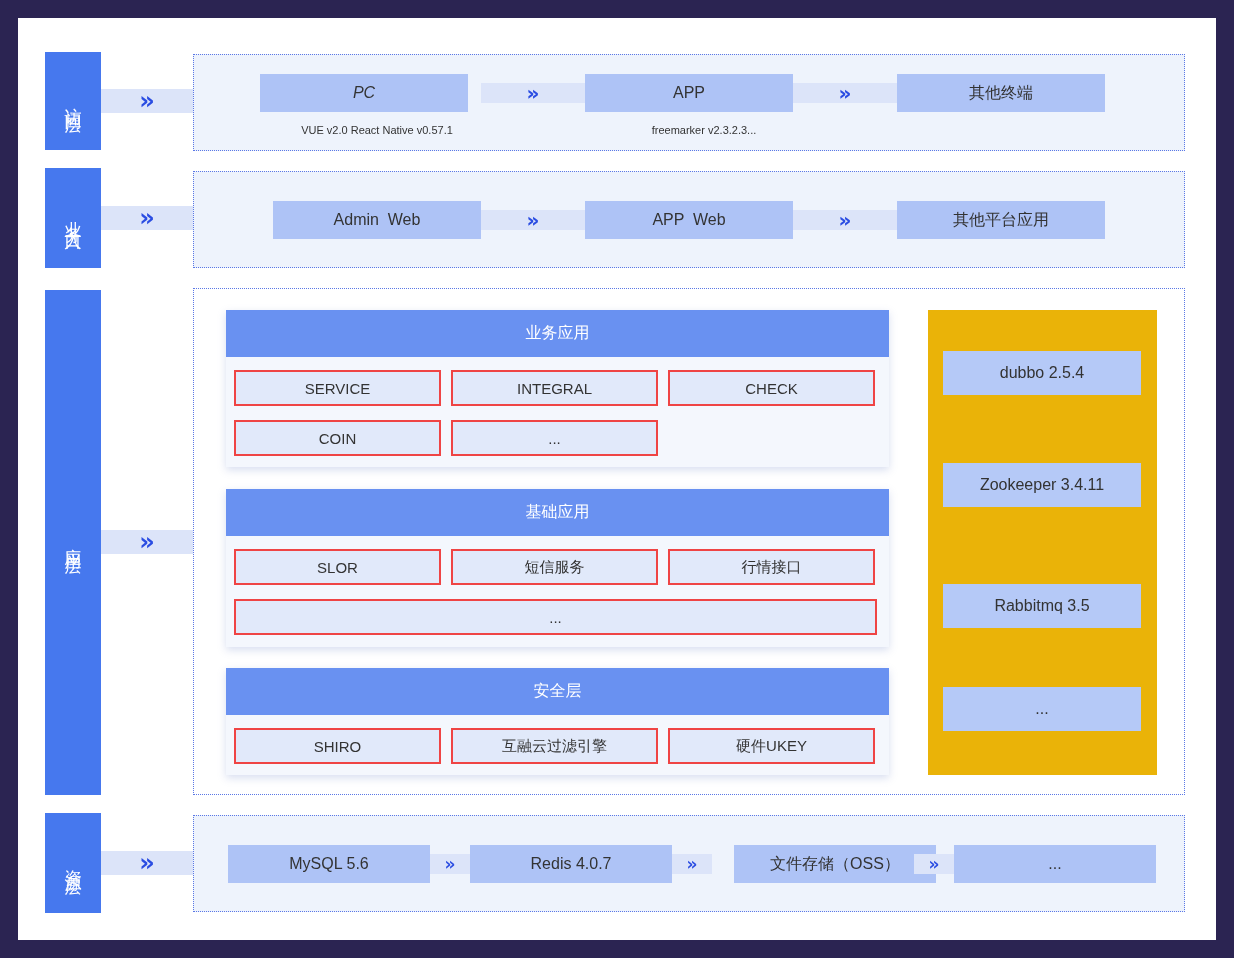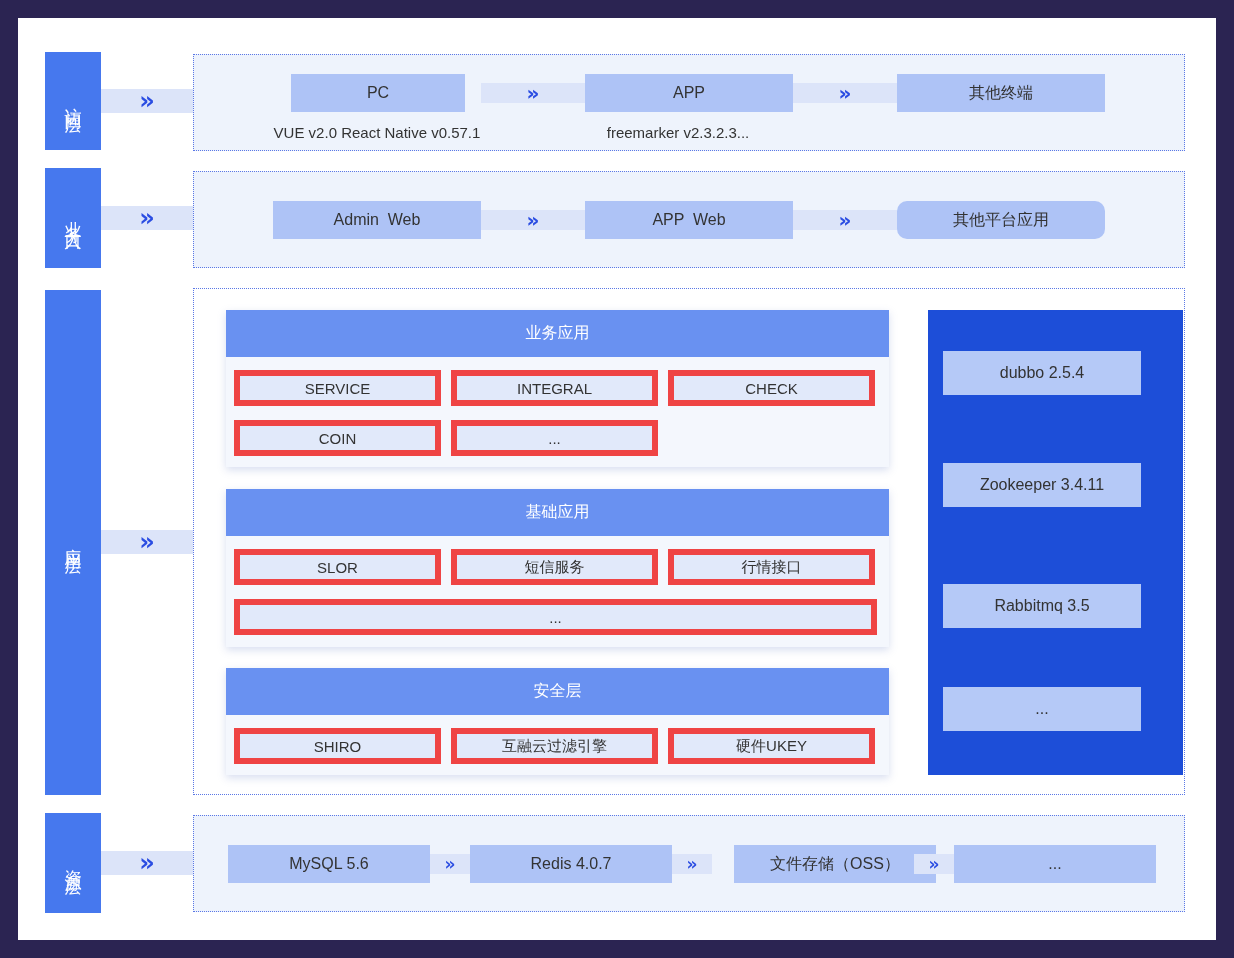--- a/index.html
+++ b/index.html
@@ -46,96 +46,96 @@
   }
   .panel-white { background:#ffffff; }
   
   .node {
     position:absolute; height:38px; background:#aec3f6;
     display:flex; align-items:center; justify-content:center;
     font-size:16px; color:#333333; white-space:pre;
   }
   .subtitle {
     position:absolute; width:300px; text-align:center;
-    font-size:15px; color:#333333;
+    font-size:11px; color:#333333;
   }
   
   .group {
     position:absolute; left:208px; width:663px;
     background:#f4f7fd;
     box-shadow:0 3px 8px rgba(125,145,205,0.30);
   }
   .ghead {
     height:47px; background:#6991f1; color:#ffffff;
     display:flex; align-items:center; justify-content:center;
     font-size:16px;
   }
   .cells {
     display:flex; flex-wrap:wrap;
     padding:13px 12px 0 8px; gap:14px 10px;
   }
   .cell {
     width:207px; height:36px;
-    background:#e1e9fa; border:6px solid #ef4444;
+    background:#e1e9fa; border:2px solid #ef4444;
     display:flex; align-items:center; justify-content:center;
     font-size:15px; color:#333333;
   }
   .cell-wide { width:100%; }
   
   .midcol {
     position:absolute; left:910px; top:292px;
-    width:255px; height:465px;
-    background:#1d4ed8;
+    width:229px; height:465px;
+    background:#eab308;
   }
   .midbox {
     position:absolute; left:15px; width:198px; height:44px;
     background:#b5c9f7;
     display:flex; align-items:center; justify-content:center;
     font-size:16px; color:#333333;
   }
 </style>
 </head>
 <body>
 
 <div class="canvas">
 
   <div class="side-label" style="top:34px;height:98px;">访问层</div>
   <div class="conn conn-side" style="top:71px;">
     <span class="chev">»</span>
   </div>
   <div class="panel" style="top:36px;height:97px;"></div>
 
-  <div class="node" style="left:273px;top:56px;width:174px;">PC</div>
+  <div class="node" style="left:242px;top:56px;width:208px;font-style:italic;">PC</div>
   <div class="conn conn-row" style="left:463px;top:65px;width:104px;">
     <span class="chev">»</span>
   </div>
   <div class="node" style="left:567px;top:56px;width:208px;">APP</div>
   <div class="conn conn-row" style="left:775px;top:65px;width:104px;">
     <span class="chev">»</span>
   </div>
   <div class="node" style="left:879px;top:56px;width:208px;">其他终端</div>
 
   <div class="subtitle" style="left:209px;top:106px;">VUE v2.0 React Native v0.57.1</div>
-  <div class="subtitle" style="left:510px;top:106px;">freemarker v2.3.2.3...</div>
+  <div class="subtitle" style="left:536px;top:106px;">freemarker v2.3.2.3...</div>
 
   <div class="side-label" style="top:150px;height:100px;">业务入口</div>
   <div class="conn conn-side" style="top:188px;">
     <span class="chev">»</span>
   </div>
   <div class="panel" style="top:153px;height:97px;"></div>
 
   <div class="node" style="left:255px;top:183px;width:208px;">Admin  Web</div>
   <div class="conn conn-row" style="left:463px;top:192px;width:104px;">
     <span class="chev">»</span>
   </div>
   <div class="node" style="left:567px;top:183px;width:208px;">APP  Web</div>
   <div class="conn conn-row" style="left:775px;top:192px;width:104px;">
     <span class="chev">»</span>
   </div>
-  <div class="node" style="left:879px;top:183px;width:208px;border-radius:10px;">其他平台应用</div>
+  <div class="node" style="left:879px;top:183px;width:208px;">其他平台应用</div>
 
   <div class="side-label" style="top:272px;height:505px;">应用层</div>
   <div class="conn conn-side" style="top:512px;">
     <span class="chev">»</span>
   </div>
   <div class="panel panel-white" style="top:270px;height:507px;"></div>
 
   <div class="group" style="top:292px;height:157px;">
     <div class="ghead">业务应用</div>
     <div class="cells">

